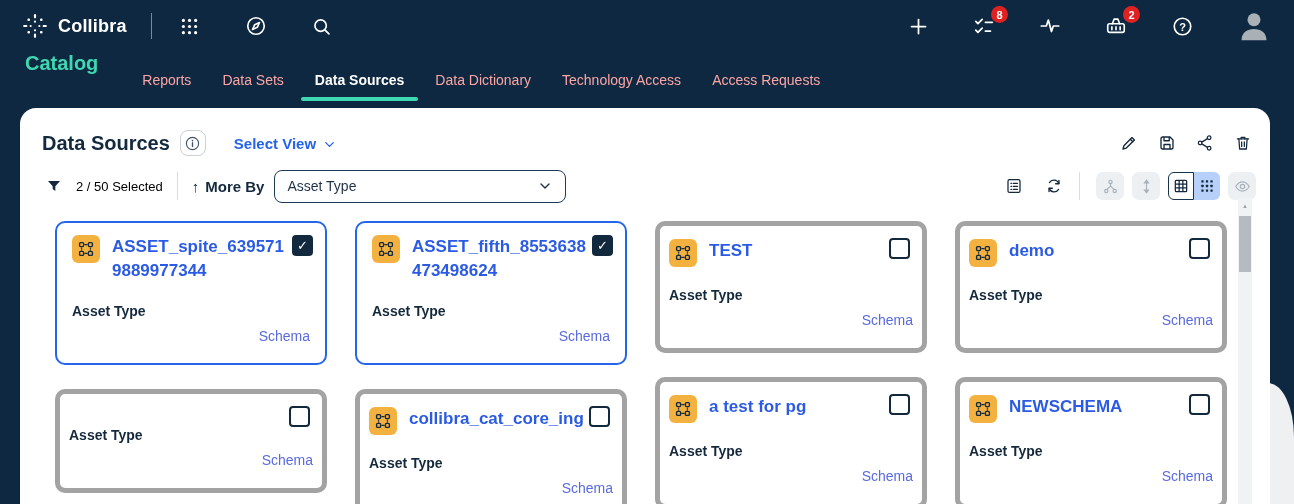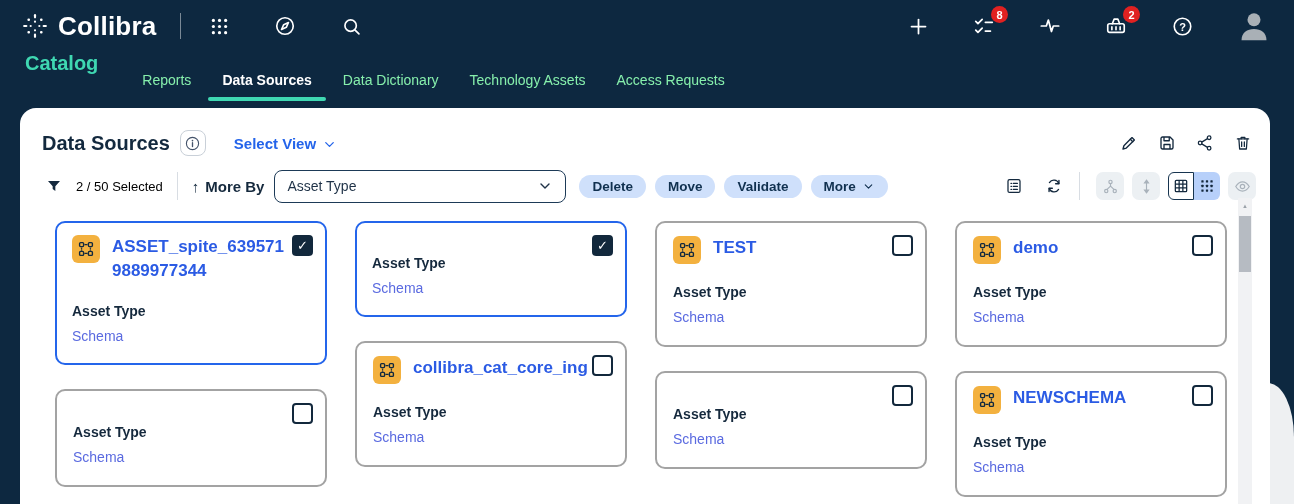--- a/index.html
+++ b/index.html
@@ -6,36 +6,36 @@
   html,body { width:1294px; height:504px; overflow:hidden; }
   body {
     font-family:"Liberation Sans","DejaVu Sans",sans-serif;
     background:#0d2840; position:relative; color:#14293e;
   }
   .ic { display:block; }
 
   
   .topbar { height:52px; display:flex; align-items:center; padding:0 22px; color:#fff; }
   .brand { display:flex; align-items:center; gap:10px; }
-  .brand-name { font-size:26px; font-weight:700; letter-spacing:.2px; }
+  .brand-name { font-size:18px; font-weight:700; letter-spacing:.2px; }
   .tb-divider { width:1px; height:26px; background:rgba(255,255,255,.45); margin:0 26px 0 24px; }
   .tb-left-icons { display:flex; align-items:center; gap:42px; }
   .tb-right { margin-left:auto; display:flex; align-items:center; gap:42px; }
   .tb-btn { position:relative; width:24px; height:24px; display:flex; align-items:center; justify-content:center; color:#fff; cursor:pointer; }
   .badge { position:absolute; top:-8px; right:-12px; background:#e02121; color:#fff;
            font-size:11px; font-weight:700; min-width:17px; height:17px; border-radius:9px;
            display:flex; align-items:center; justify-content:center; padding:0 3px; }
   .avatar { width:36px; height:36px; color:#a9b0b6; display:flex; align-items:center; justify-content:center; }
 
   
   .navrow { height:56px; display:flex; align-items:flex-start; padding:0 25px; }
   .section-label { font-size:20px; font-weight:700; color:#3fd8b2; margin-right:44px; }
   .tabs { display:flex; align-items:center; gap:31px; height:100%; }
   .tab { position:relative; height:100%; display:flex; align-items:center; font-size:14px;
-         color:#86efac; cursor:pointer; white-space:nowrap; }
+         color:#fca5a5; cursor:pointer; white-space:nowrap; }
   .tab.active { color:#fff; font-weight:700; }
   .tab.active::after { content:""; position:absolute; left:-14px; right:-14px; bottom:7px;
          height:4px; border-radius:2px; background:#3fd8b2; }
 
   
   .corner-gray { position:absolute; right:0; top:383px; width:26px; height:200px;
          background:#eef0f2; border-top-right-radius:26px 54px; }
 
   
   .panel { position:absolute; left:20px; top:108px; right:24px; height:440px;
@@ -75,36 +75,36 @@
   .seg { width:26px; height:28px; display:flex; align-items:center; justify-content:center; cursor:pointer; color:#14293e; }
   .seg.table { background:#fff; border:1.6px solid #17344f; border-radius:6px 0 0 6px; }
   .seg.dots  { background:#b7d0fa; border-radius:0 6px 6px 0; }
   .seg .ic { width:16px; height:16px; }
   .sq-btn .ic { width:17px; height:17px; }
   .eye-btn { margin-left:8px; }
 
   
   .cards { display:flex; align-items:flex-start; gap:28px; padding:18px 23px 0 35px; }
   .col { width:272px; display:flex; flex-direction:column; gap:24px; }
-  .card { position:relative; background:#fff; border:2px solid #a3a3a3; border-radius:10px;
-          padding:13px 16px 20px; cursor:pointer; }
+  .card { position:relative; background:#fff; border:5px solid #a3a3a3; border-radius:10px;
+          padding:13px 9px 20px; cursor:pointer; }
   .card.selected { border:2px solid #2465eb; padding:12px 15px 19px; }
   .card-head { display:flex; gap:12px; align-items:flex-start; }
   .asset-icon { flex:0 0 28px; width:28px; height:28px; border-radius:6px; background:#f3b13f;
                 display:flex; align-items:center; justify-content:center; color:#12293f; }
   .asset-icon .ic { width:16px; height:16px; }
   .card-title { font-size:17px; font-weight:700; color:#2b5be4; line-height:24px;
                 word-break:break-all; padding-right:24px; }
   .card-title.one-line { white-space:nowrap; padding-right:0; word-break:normal; }
   .checkbox { position:absolute; top:12px; right:12px; width:21px; height:21px; border-radius:4px;
               border:2.5px solid #12283c; background:#fff; display:flex; align-items:center;
               justify-content:center; cursor:pointer; }
   .checkbox.checked { background:#12283c; color:#fff; font-size:13px; font-weight:700; }
   .card-label { margin-top:20px; font-size:14px; font-weight:700; color:#15293d; }
-  .card-value { margin-top:9px; font-size:14px; color:#5a6ae0; cursor:pointer; }
+  .card-value { margin-top:9px; font-size:14px; color:#5a6ae0; cursor:pointer;text-align:right; }
 
   
   .scrollbar { position:absolute; top:90px; bottom:0; right:18px; width:14px; background:#f1f2f4; }
   .scroll-up { width:100%; text-align:center; font-size:6px; color:#9aa1a9; padding-top:5px; cursor:pointer; }
   .scroll-thumb { position:absolute; top:18px; left:1px; width:12px; height:56px; background:#b6bbc2; cursor:pointer; }
 </style>
 </head>
 <body>
 
 <svg width="0" height="0" style="position:absolute">
@@ -366,23 +366,24 @@
           <use href="#i-avatar"></use>
         </svg>
       </span>
   </div>
 </header>
 
 <nav class="navrow">
   <span class="section-label">Catalog</span>
   <div class="tabs">
     <span class="tab">Reports</span>
+    <span class="tab">Data Sets</span>
     <span class="tab active">Data Sources</span>
     <span class="tab">Data Dictionary</span>
-    <span class="tab">Technology Assets</span>
+    <span class="tab">Technology Access</span>
     <span class="tab">Access Requests</span>
   </div>
 </nav>
 
 <div class="corner-gray"></div>
 
 <main class="panel">
 
   <div class="panel-header">
     <h1 class="panel-title">Data Sources</h1>
@@ -419,37 +420,20 @@
       </svg>
     <span class="sel-text">2 / 50 Selected</span>
     <div class="v-div"></div>
     <span class="sort-arrow">↑</span>
     <span class="sort-label">More By</span>
     <div class="sort-select">
       <span>Asset Type</span>
       <svg class="ic" width="16" height="16">
           <use href="#i-chevron"></use>
         </svg>
-    </div>
-    <div class="pills">
-      <button class="pill">
-          <span>Delete</span>
-        </button>
-      <button class="pill">
-          <span>Move</span>
-        </button>
-      <button class="pill">
-          <span>Validate</span>
-        </button>
-      <button class="pill">
-        <span>More</span>
-        <svg class="ic" width="13" height="13">
-            <use href="#i-chevron"></use>
-          </svg>
-      </button>
     </div>
     <div class="tb-tools">
       <svg class="ic tool-plain">
           <use href="#i-report"></use>
         </svg>
       <svg class="ic tool-plain">
           <use href="#i-refresh"></use>
         </svg>
       <div class="tools-div"></div>
       <span class="sq-btn disabled">
@@ -505,20 +489,28 @@
         <div class="card-label">Asset Type</div>
         <div class="card-value">Schema</div>
       </div>
     </div>
 
     <div class="col">
       <div class="card selected">
         <span class="checkbox checked">
             <span>✓</span>
           </span>
+        <div class="card-head">
+          <span class="asset-icon">
+              <svg class="ic">
+                <use href="#i-schema"></use>
+              </svg>
+            </span>
+          <span class="card-title">ASSET_fifth_8553638473498624</span>
+        </div>
         <div class="card-label">Asset Type</div>
         <div class="card-value">Schema</div>
       </div>
       <div class="card">
         <span class="checkbox"></span>
         <div class="card-head">
           <span class="asset-icon">
               <svg class="ic">
                 <use href="#i-schema"></use>
               </svg>
@@ -539,20 +531,28 @@
                 <use href="#i-schema"></use>
               </svg>
             </span>
           <span class="card-title one-line">TEST</span>
         </div>
         <div class="card-label">Asset Type</div>
         <div class="card-value">Schema</div>
       </div>
       <div class="card">
         <span class="checkbox"></span>
+        <div class="card-head">
+          <span class="asset-icon">
+              <svg class="ic">
+                <use href="#i-schema"></use>
+              </svg>
+            </span>
+          <span class="card-title one-line">a test for pg</span>
+        </div>
         <div class="card-label">Asset Type</div>
         <div class="card-value">Schema</div>
       </div>
     </div>
 
     <div class="col">
       <div class="card">
         <span class="checkbox"></span>
         <div class="card-head">
           <span class="asset-icon">

